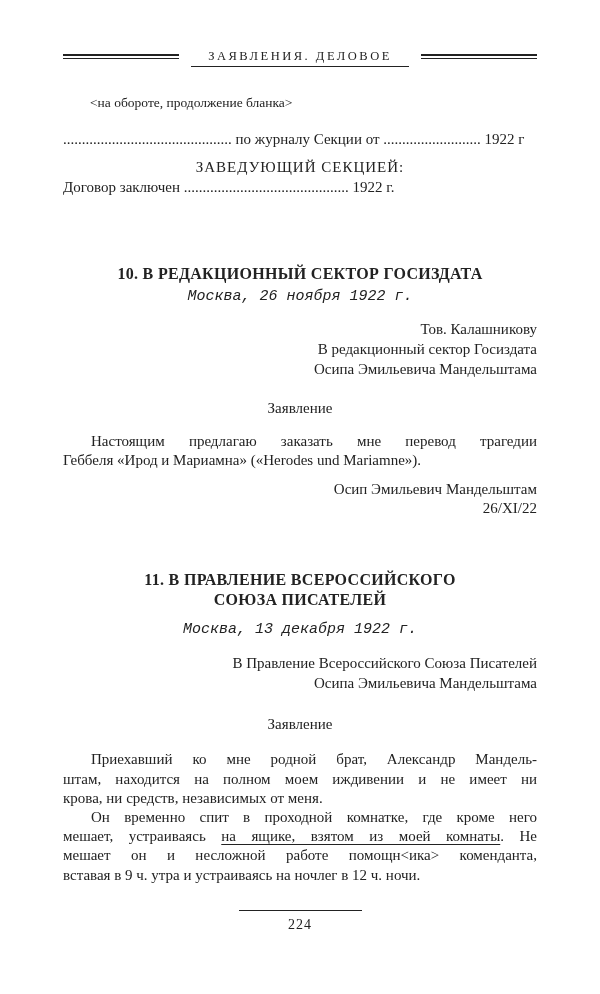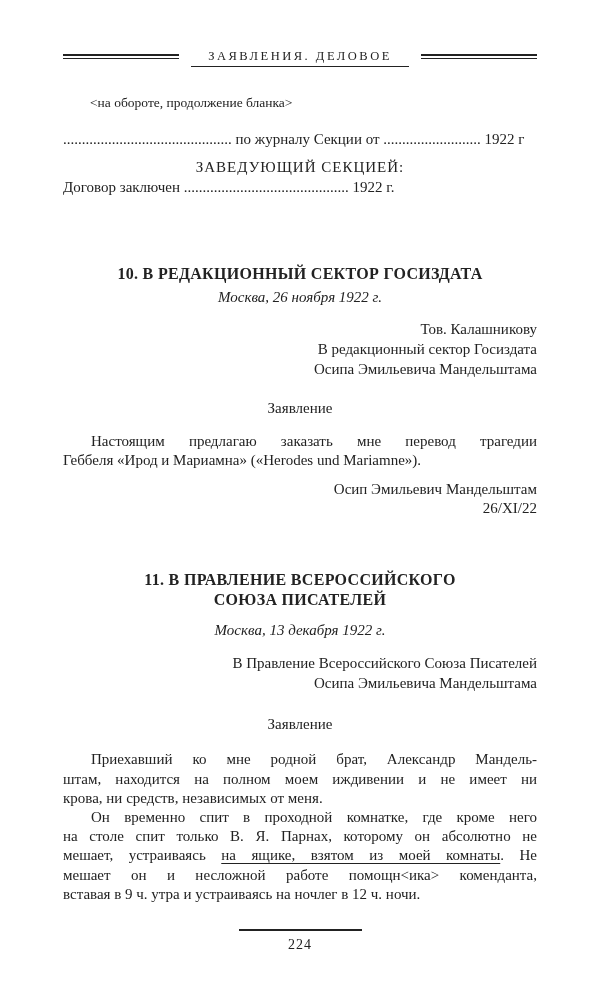--- a/index.html
+++ b/index.html
@@ -83,20 +83,21 @@
   }
   .doc10-heading { margin-top: 67px; }
   .doc11-heading { margin-top: 52px; }
 
   .dateline {
     margin-top: 3px;
     text-align: center;
     font-style: italic;
     font-size: 15px;
     line-height: 20px;
+    font-family: Liberation Mono, monospace;
   }
   .doc11-dateline { margin-top: 10px; }
 
   .addressee {
     text-align: right;
     font-size: 15px;
   }
   .addressee .line { line-height: 20px; }
   .doc10-addressee { margin-top: 12px; }
   .doc11-addressee { margin-top: 13px; }
@@ -188,21 +189,20 @@
         <div class="line">Осипа Эмильевича Мандельштама</div>
       </div>
     <div class="subheading doc11-subheading">Заявление</div>
     <div class="para doc11-para1">
         <div class="tline just ind"><span>Приехавший ко мне родной брат, Александр Мандель-</span></div>
         <div class="tline just"><span>штам, находится на полном моем иждивении и не имеет ни</span></div>
         <div class="tline"><span>крова, ни средств, независимых от меня.</span></div>
       </div>
     <div class="para doc11-para2">
         <div class="tline just ind"><span>Он временно спит в проходной комнатке, где кроме него</span></div>
-        <div class="tline just"><span>на столе спит только В. Я. Парнах, которому он абсолютно не</span></div>
         <div class="tline just"><span>мешает, устраиваясь </span><span class="u">на ящике, взятом из моей комнаты</span><span>. Не</span></div>
         <div class="tline just"><span>мешает он и несложной работе помощн&lt;ика&gt; коменданта,</span></div>
         <div class="tline"><span>вставая в 9 ч. утра и устраиваясь на ночлег в 12 ч. ночи.</span></div>
       </div>
   </section>
 
   <div class="page-footer">
     <div class="footer-rule"></div>
     <div class="page-number">224</div>
   </div>

